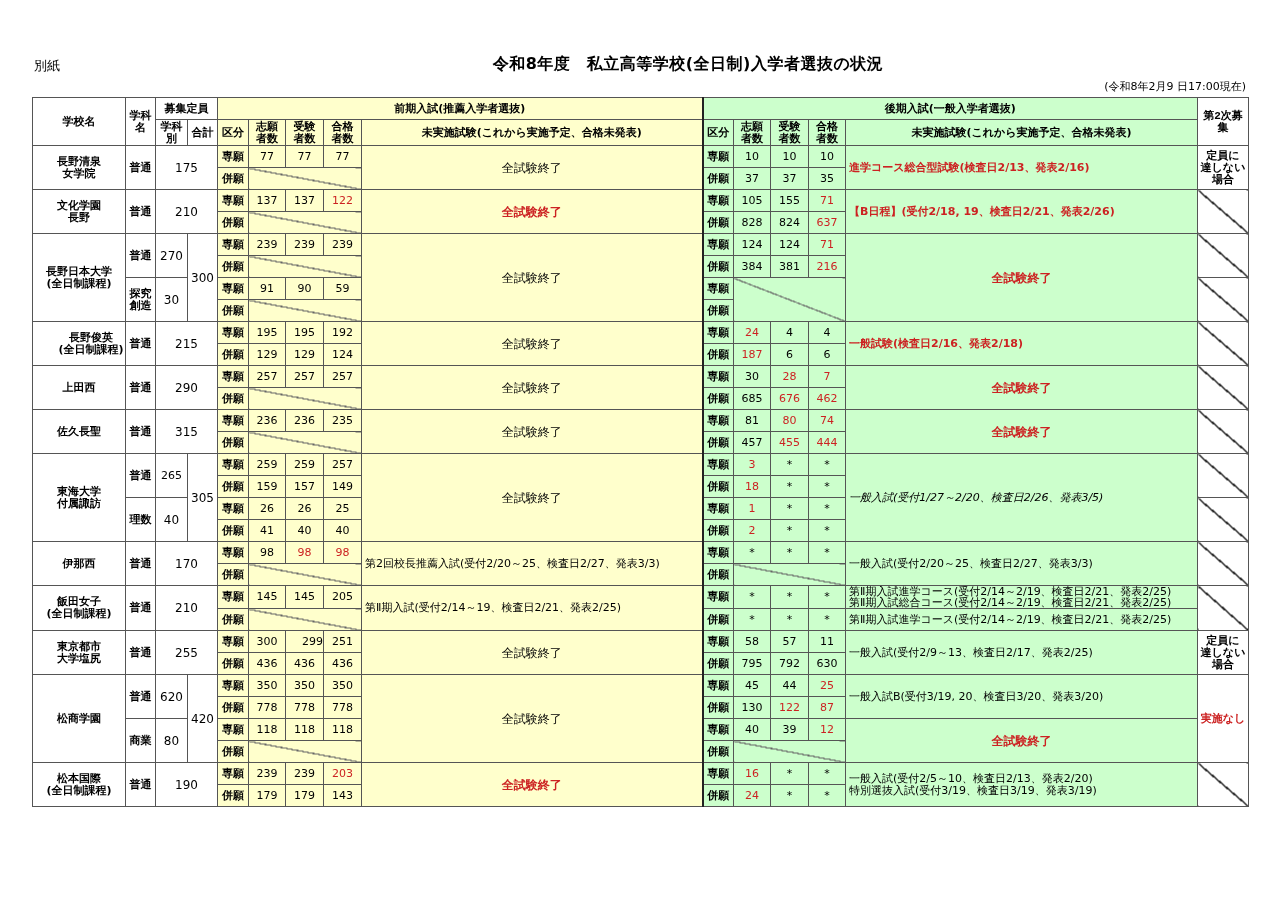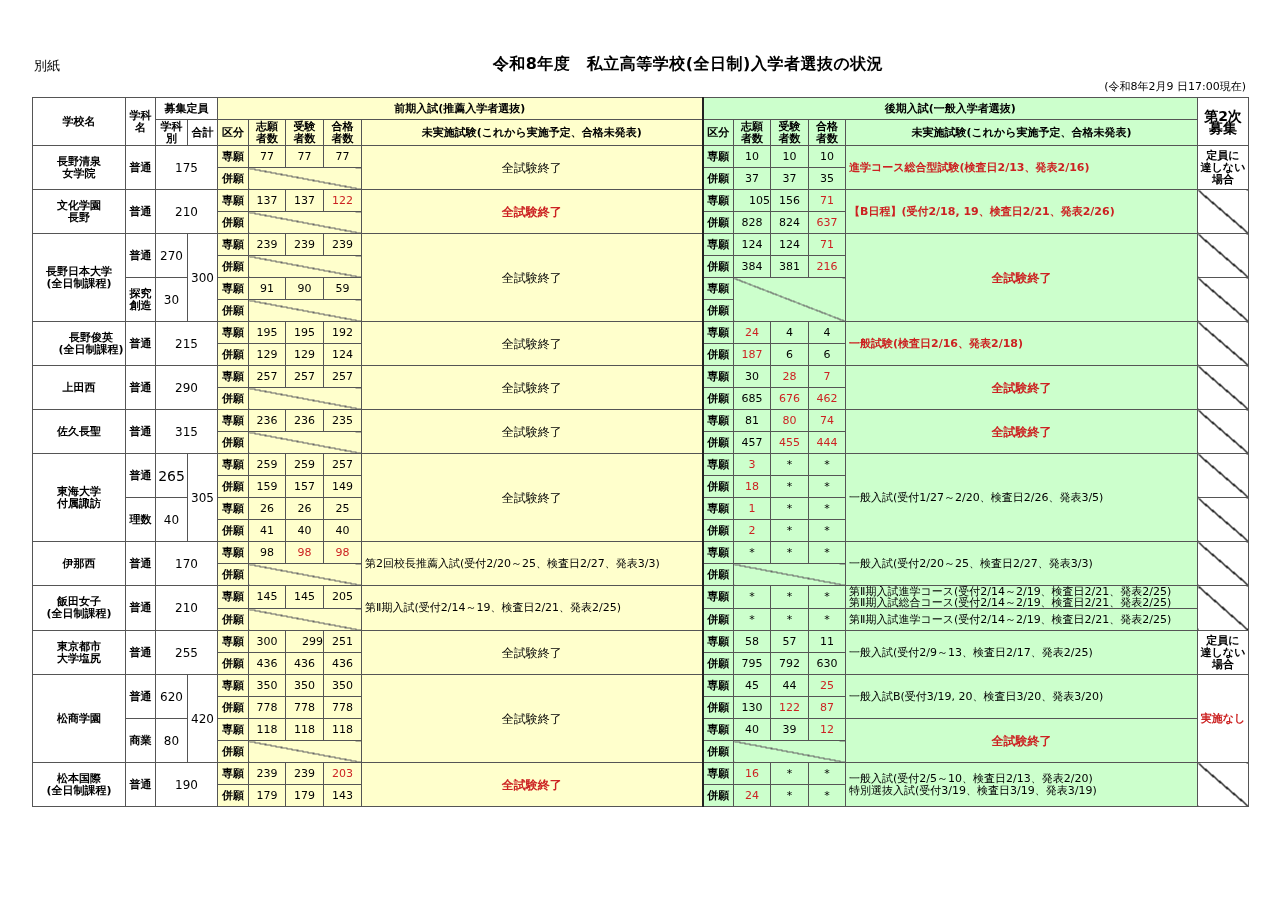--- a/index.html
+++ b/index.html
@@ -8,21 +8,21 @@
   .corner{left:34px;top:57px;font-size:13px;}
   .title{left:0;width:1376px;top:54px;text-align:center;font-size:16px;font-weight:bold;letter-spacing:0.5px;}
   .asof{right:34px;top:79px;font-size:11px;}
   table.main{position:absolute;left:32px;top:97px;border-collapse:collapse;table-layout:fixed;font-size:11px;}
   table.main td{border:1px solid #555;padding:0;text-align:center;vertical-align:middle;height:21px;line-height:12px;overflow:hidden;position:relative;}
   .y{background:#ffffcc;}
   .g{background:#ccffcc;}
   .w{background:#fff;}
   .b{font-weight:bold;}
   .left{text-align:left !important;padding-left:3px !important;}
-  .sm{font-size:14px;}
+  .sm{font-size:11px;font-family:Liberation Mono, monospace;}
   .thick-top td{border-top:2px solid #222;}
   .hdr2 td{border-bottom:3px double #222;}
   .diag{background-image:linear-gradient(to top right, transparent calc(50% - 0.6px), #666 calc(50% - 0.6px), #666 calc(50% + 0.6px), transparent calc(50% + 0.6px));}
   .diagk{background-image:linear-gradient(to top right, transparent calc(50% - 0.8px), #222 calc(50% - 0.8px), #222 calc(50% + 0.8px), transparent calc(50% + 0.8px));}
   .lb{border-left:2px solid #222 !important;}
 </style>
 </head>
 <body>
 
 <div class="abs corner">別紙</div>
@@ -101,22 +101,22 @@
         <td class="w b" rowspan="2" style="white-space: pre-line;">文化学園
 長野</td>
         <td class="w b" rowspan="2" style="white-space: pre-line;">普通</td>
         <td class="w" rowspan="2" colspan="2" style="font-size: 12px; white-space: pre-line;">210</td>
         <td class="y b" style="white-space: pre-line;">専願</td>
         <td class="y" style="white-space: pre-line;">137</td>
         <td class="y" style="white-space: pre-line;">137</td>
         <td class="y" style="white-space: pre-line; color: rgb(204, 34, 34);">122</td>
         <td class="y b" rowspan="2" style="white-space: pre-line; font-size: 12px; color: rgb(204, 34, 34);">全試験終了</td>
         <td class="g b lb" style="white-space: pre-line;">専願</td>
-        <td class="g" style="white-space: pre-line; text-align: right;">105</td>
-        <td class="g" style="white-space: pre-line;">156</td>
+        <td class="g" style="white-space: pre-line;">105</td>
+        <td class="g" style="white-space: pre-line;">155</td>
         <td class="g" style="white-space: pre-line; color: rgb(204, 34, 34);">71</td>
         <td class="g left b" rowspan="2" style="white-space: pre-line; color: rgb(204, 34, 34);">【B日程】(受付2/18, 19、検査日2/21、発表2/26)</td>
         <td class="w diagk" rowspan="2"></td>
       </tr>
       <tr style="height: 22px;">
         <td class="y b" style="white-space: pre-line;">併願</td>
         <td class="y diag" colspan="3"></td>
         <td class="g b lb" style="white-space: pre-line;">併願</td>
         <td class="g" style="white-space: pre-line;">828</td>
         <td class="g" style="white-space: pre-line;">824</td>
@@ -237,32 +237,32 @@
         <td class="y diag" colspan="3"></td>
         <td class="g b lb" style="white-space: pre-line;">併願</td>
         <td class="g" style="white-space: pre-line;">457</td>
         <td class="g" style="white-space: pre-line; color: rgb(204, 34, 34);">455</td>
         <td class="g" style="white-space: pre-line; color: rgb(204, 34, 34);">444</td>
       </tr>
       <tr class="thick-top" style="height: 22px;">
         <td class="w b" rowspan="4" style="white-space: pre-line;">東海大学
 付属諏訪</td>
         <td class="w b" rowspan="2" style="white-space: pre-line;">普通</td>
-        <td class="w" rowspan="2" style="font-size: 14px; white-space: pre-line;">265</td>
+        <td class="w" rowspan="2" style="font-size: 11px; white-space: pre-line;">265</td>
         <td class="w" rowspan="4" style="font-size: 12px; white-space: pre-line;">305</td>
         <td class="y b" style="white-space: pre-line;">専願</td>
         <td class="y" style="white-space: pre-line;">259</td>
         <td class="y" style="white-space: pre-line;">259</td>
         <td class="y" style="white-space: pre-line;">257</td>
         <td class="y" rowspan="4" style="white-space: pre-line; font-size: 12px;">全試験終了</td>
         <td class="g b lb" style="white-space: pre-line;">専願</td>
         <td class="g" style="white-space: pre-line; color: rgb(204, 34, 34);">3</td>
         <td class="g" style="white-space: pre-line;">*</td>
         <td class="g" style="white-space: pre-line;">*</td>
-        <td class="g left" rowspan="4" style="white-space: pre-line;">一般入試(受付1/27～2/20、検査日2/26、発表3/5)</td>
+        <td class="g left" rowspan="4" style="white-space: pre-line; font-style: italic;">一般入試(受付1/27～2/20、検査日2/26、発表3/5)</td>
         <td class="w diagk" rowspan="2"></td>
       </tr>
       <tr style="height: 22px;">
         <td class="y b" style="white-space: pre-line;">併願</td>
         <td class="y" style="white-space: pre-line;">159</td>
         <td class="y" style="white-space: pre-line;">157</td>
         <td class="y" style="white-space: pre-line;">149</td>
         <td class="g b lb" style="white-space: pre-line;">併願</td>
         <td class="g" style="white-space: pre-line; color: rgb(204, 34, 34);">18</td>
         <td class="g" style="white-space: pre-line;">*</td>

